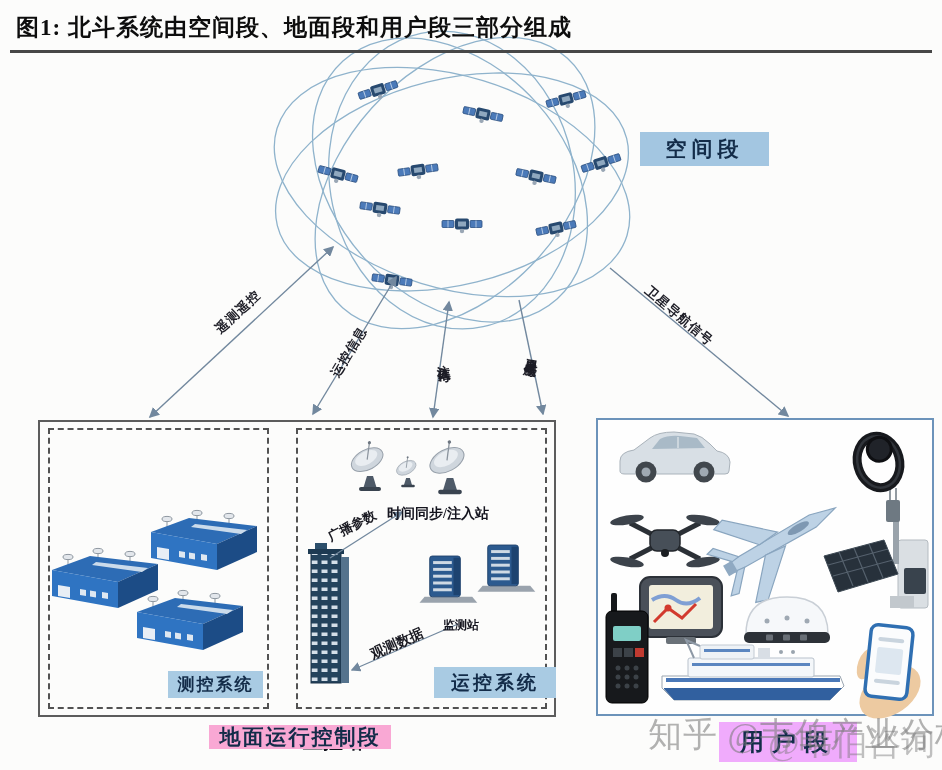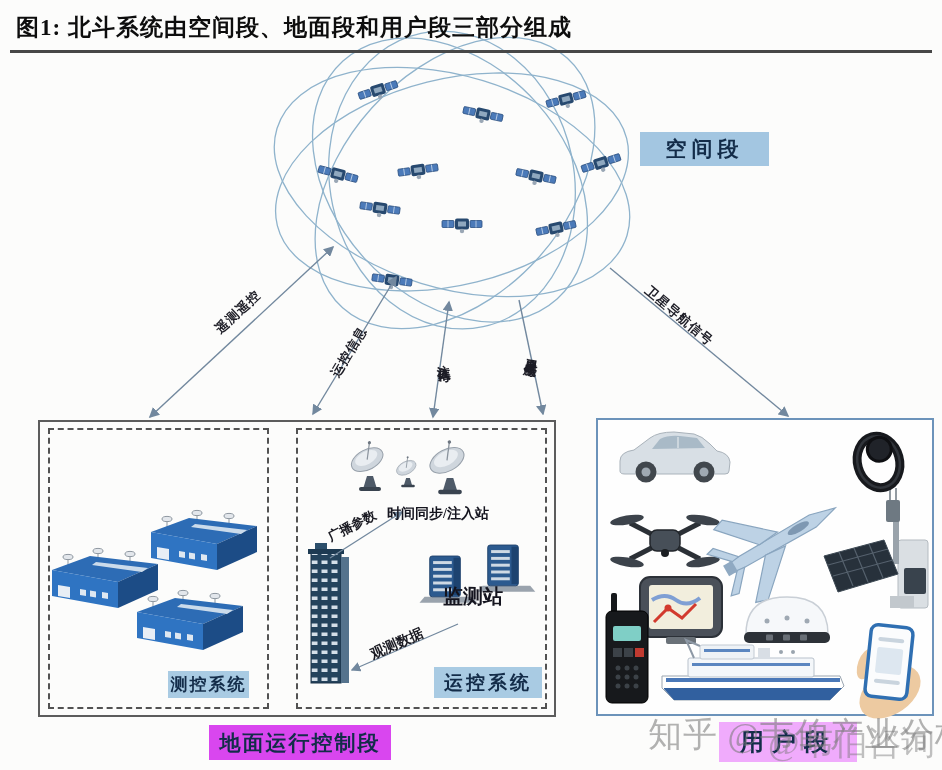--- a/index.html
+++ b/index.html
@@ -13,29 +13,29 @@
     left:16px;top:12px;font-size:23px;font-weight:bold;color:#0d0d0d;
     letter-spacing:1px;white-space:nowrap;
   }
   .title-rule{left:10px;top:50px;width:922px;height:3px;background:#474747;}
   
   .seg{
     background:#a3c6e1;color:#132c49;font-weight:bold;
     display:flex;align-items:center;justify-content:center;white-space:nowrap;
   }
   .seg-space{left:640px;top:132px;width:129px;height:34px;font-size:21px;letter-spacing:5px;}
-  .seg-ttc{left:168px;top:671px;width:81px;height:27px;font-size:17px;letter-spacing:2px;background:#a9cbe3;}
-  .seg-ops{left:434px;top:667px;width:108px;height:31px;font-size:19px;letter-spacing:3px;background:#a9cbe3;}
-  .seg-ground{left:209px;top:725px;width:182px;height:35px;font-size:21px;letter-spacing:2px;background:#d946ef;}
+  .seg-ttc{left:168px;top:671px;width:95px;height:27px;font-size:17px;letter-spacing:2px;background:#a9cbe3;}
+  .seg-ops{left:434px;top:667px;width:122px;height:31px;font-size:19px;letter-spacing:3px;background:#a9cbe3;}
+  .seg-ground{left:209px;top:725px;width:182px;height:24px;font-size:21px;letter-spacing:2px;background:#f9a8d4;}
   .seg-user{left:719px;top:722px;width:138px;height:40px;font-size:24px;letter-spacing:8px;background:#f0abfc;z-index:3;}
   
   .stlbl{color:#14141e;font-weight:bold;white-space:nowrap;margin-top:11px;}
   .lbl-timesync{left:363px;top:494px;width:150px;text-align:center;font-size:14px;}
   .lbl-master{left:303px;top:717px;font-size:20px;}
-  .lbl-monitor{left:443px;top:572px;font-size:20px;}
+  .lbl-monitor{left:443px;top:606px;font-size:12px;}
   
   .rot{color:#1a1a22;font-weight:bold;font-size:13px;white-space:nowrap;transform-origin:center;}
   .rot-broadcast{left:352px;top:526px;transform:translate(-50%,-50%) rotate(-27deg);}
   .rot-observe{left:397px;top:644px;transform:translate(-50%,-50%) rotate(-24deg);font-size:14px;}
   
   .linklbl{color:#1d1d26;font-weight:bold;font-size:13px;letter-spacing:1px;white-space:nowrap;transform-origin:center;}
   .l1{left:238px;top:312px;transform:translate(-50%,-50%) rotate(-43deg);}
   .l2{left:349px;top:352px;transform:translate(-50%,-50%) rotate(-59deg);}
   .l3{left:441px;top:358px;writing-mode:vertical-rl;text-orientation:upright;transform:translate(-50%,-50%) rotate(-8deg);letter-spacing:2px;}
   .l4{left:533px;top:352px;writing-mode:vertical-rl;text-orientation:upright;transform:translate(-50%,-50%) rotate(10deg);letter-spacing:1px;}

